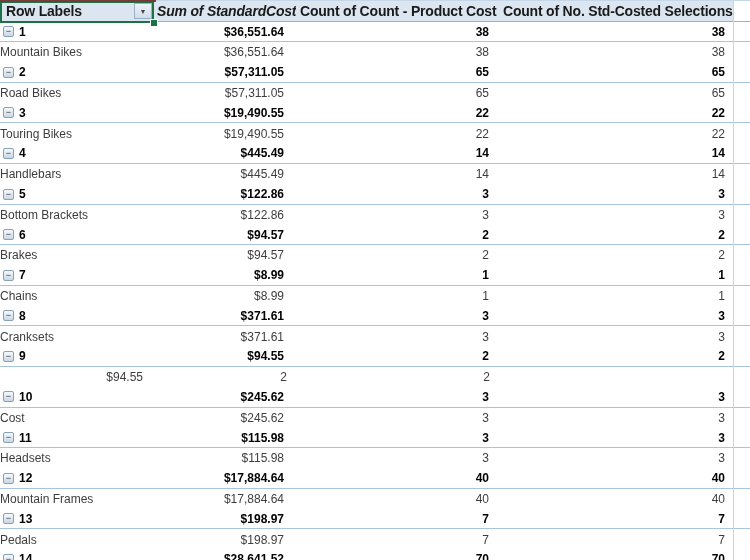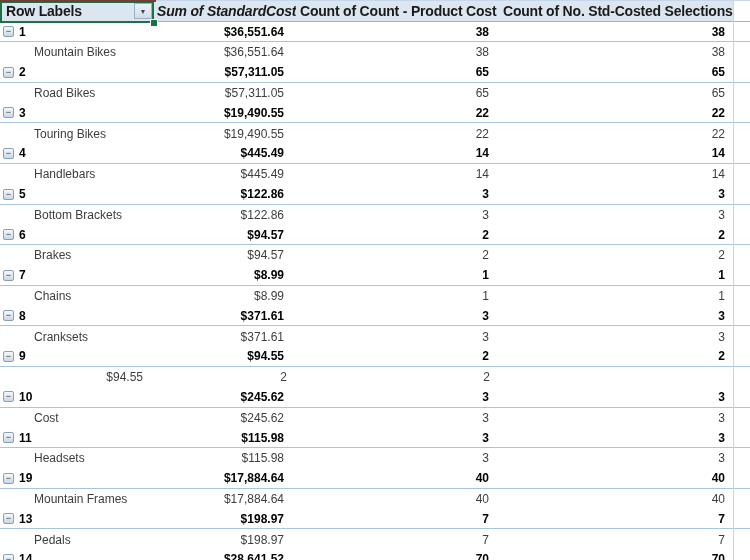--- a/index.html
+++ b/index.html
@@ -25,21 +25,21 @@
   .h-d{padding-left:5px;}
   #rows .row{
     display:grid;grid-template-columns:155px 141px 202px 235px 17px;
     height:20.3px;box-sizing:border-box;align-items:center;
   }
   #rows .row.group{border-bottom:1px solid #a9c4de;}
   .cell{font-size:12px;white-space:nowrap;overflow:hidden;}
   .labelcell{display:flex;align-items:center;height:100%;}
   .row.group .cell{font-weight:bold;color:#000;}
   .row.detail .cell{font-weight:normal;color:#3d3d3d;}
-  .row.detail .labelcell{padding-left:34px;}
+  .row.detail .labelcell{}
   .num{text-align:right;}
   .num.b{padding-right:12px;}
   .num.c{padding-right:9px;}
   .num.d{padding-right:8px;}
   .minus{
     width:11px;height:11px;margin-left:3px;margin-right:5px;flex:0 0 auto;
     border:1px solid #87a1b8;border-radius:2px;box-sizing:border-box;
     background:linear-gradient(#f5f9fc,#c9d8e6);
     font-size:9px;line-height:8px;text-align:center;color:#333;font-weight:normal;
   }
@@ -281,21 +281,21 @@
           <span>Headsets</span>
         </div>
         <div class="cell num b">$115.98</div>
         <div class="cell num c">3</div>
         <div class="cell num d">3</div>
         <div class="cell"></div>
       </div>
       <div class="row group">
         <div class="cell labelcell">
           <span class="minus">−</span>
-          <span>19</span>
+          <span>12</span>
         </div>
         <div class="cell num b">$17,884.64</div>
         <div class="cell num c">40</div>
         <div class="cell num d">40</div>
         <div class="cell"></div>
       </div>
       <div class="row detail">
         <div class="cell labelcell">
           <span>Mountain Frames</span>
         </div>

